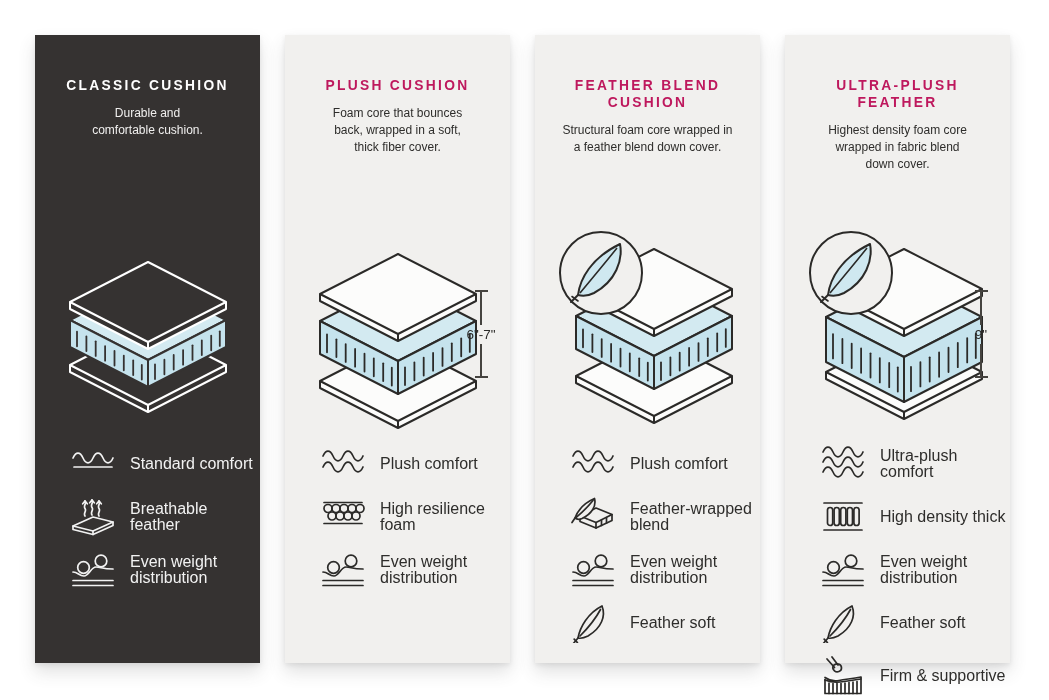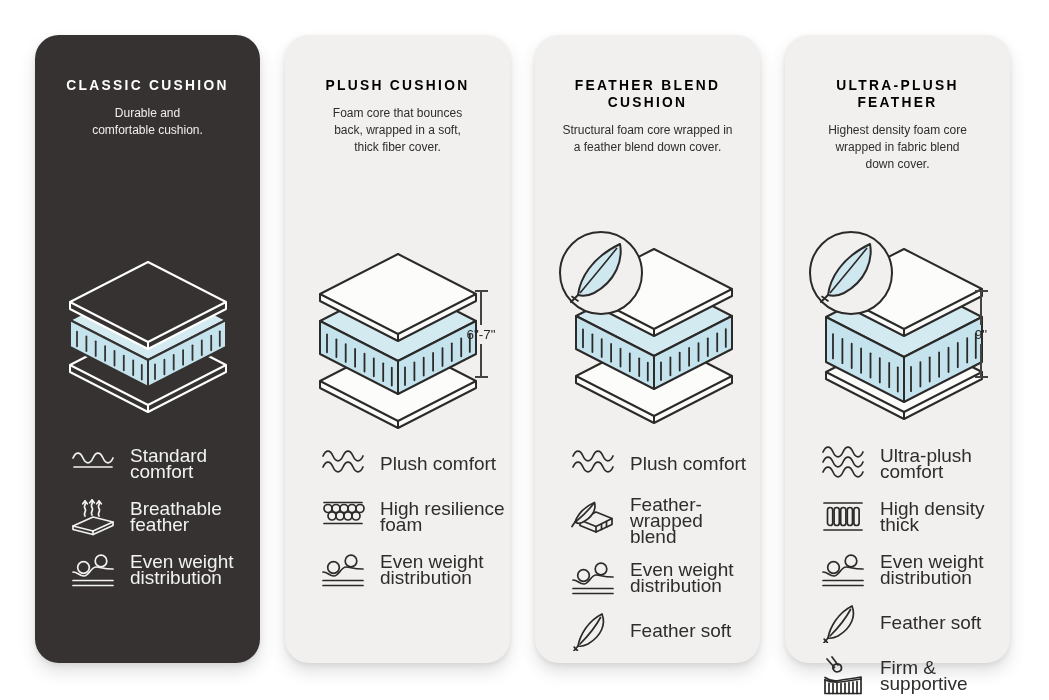--- a/index.html
+++ b/index.html
@@ -2,28 +2,27 @@
 <html><head>
 <meta charset="utf-8">
 <style>
   html,body{margin:0;padding:0;background:#ffffff;}
   body{width:1049px;height:700px;position:relative;font-family:"Liberation Sans",sans-serif;overflow:hidden;}
   .page{position:absolute;inset:0;background:#ffffff;}
   .card{
     position:absolute;top:35px;width:225px;height:628px;
     background:var(--card-bg,#f1f0ee);color:#2b2a28;
     box-shadow:0 9px 16px rgba(70,70,70,.16), 0 2px 5px rgba(0,0,0,.08);
-    border-radius:24px;
     --card-bg:#f1f0ee;
   }
   .card.dark{--card-bg:#353231;background:#353231;color:#f2f2f2;}
   .card-title{
     margin:42px 0 0 0;text-align:center;font-weight:bold;
     font-size:13.8px;line-height:17px;letter-spacing:2.3px;
-    white-space:pre-line;color:#000000;
+    white-space:pre-line;color:#be185d;
   }
   .card.dark .card-title{color:#ffffff;}
   .card-desc{
     margin:11px 0 0 0;padding:0 8px;text-align:center;
     font-size:12px;line-height:17px;white-space:pre-line;color:#2e2d2b;
   }
   .card.dark .card-desc{color:#f0efee;}
   .diagram{position:absolute;top:193px;left:0;right:0;height:210px;display:flex;justify-content:center;}
   .diagram svg{display:block;}
   .measure{
@@ -31,21 +30,21 @@
     display:flex;flex-direction:column;align-items:center;
     font-size:13.5px;color:#2b2a28;
   }
   .mcap{width:13px;height:2px;background:#45433f;flex:0 0 2px;}
   .mline{width:1.6px;flex:1;background:#45433f;}
   .mlabel{padding:2px 0;white-space:nowrap;line-height:15px;}
   .features{position:absolute;top:409px;left:36px;right:4px;margin:0;padding:0;list-style:none;}
   .feature{display:flex;align-items:center;min-height:31px;margin-bottom:13px;}
   .ficon{flex:0 0 44px;width:44px;height:40px;display:flex;align-items:center;color:#2b2a28;}
   .card.dark .ficon{color:#f2f2f2;}
-  .flabel{margin-left:15px;font-size:19px;line-height:16px;white-space:pre-line;color:#2e2d2b;}
+  .flabel{margin-left:15px;font-size:16px;line-height:16px;white-space:pre-line;color:#2e2d2b;}
   .card.dark .flabel{color:#f2f2f2;}
   .bgfill{fill:var(--card-bg);}
 </style>
 </head>
 <body>
 
 <main class="page" id="page">
     <section class="card dark" style="left: 35px;">
     <h2 class="card-title">CLASSIC CUSHION</h2>
     <p class="card-desc">Durable and

